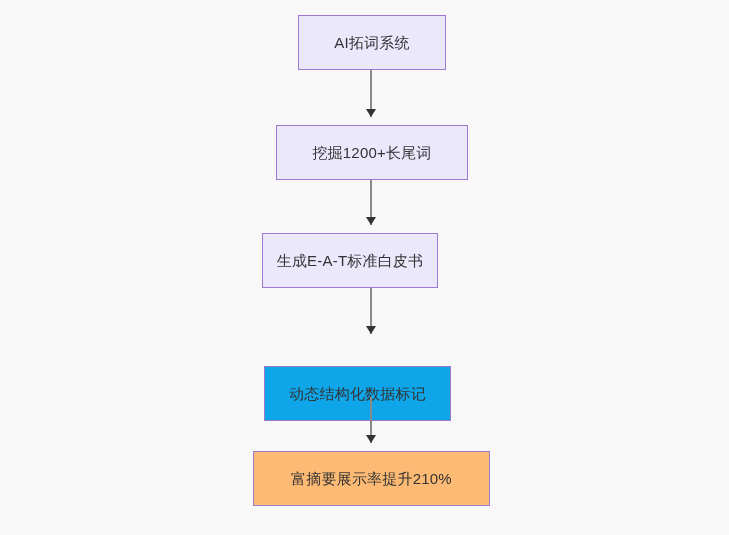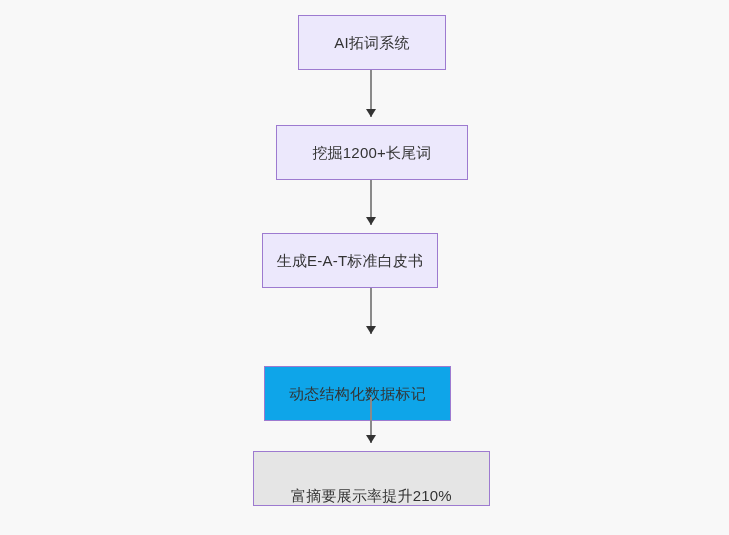--- a/index.html
+++ b/index.html
@@ -75,17 +75,17 @@
   <div class="edge" style="left: 370px; top: 288px; height: 46px; background: rgb(138, 138, 138);"></div>
   <div class="edge-arrow" style="left: 365.5px; top: 326px; border-top-color: rgb(51, 51, 51);"></div>
 
   <div class="node" style="left: 264px; top: 342px; width: 187px; height: 55px; background: #0ea5e9; border-color: rgb(157, 122, 208); color: rgb(51, 51, 51); margin-top: 24px;">
     <span class="node-label">动态结构化数据标记</span>
   </div>
 
   <div class="edge" style="left: 370px; top: 397px; height: 46px; background: rgb(138, 138, 138);"></div>
   <div class="edge-arrow" style="left: 365.5px; top: 435px; border-top-color: rgb(51, 51, 51);"></div>
 
-  <div class="node" style="left: 253px; top: 451px; width: 237px; height: 55px; background: #e5e5e5; border-color: rgb(157, 122, 208); color: rgb(51, 51, 51); align-items: flex-end;">
+  <div class="node" style="left: 253px; top: 451px; width: 237px; height: 55px; background: #fdba74; border-color: rgb(157, 122, 208); color: rgb(51, 51, 51);">
     <span class="node-label">富摘要展示率提升210%</span>
   </div>
 
 </div>
 
 </body></html>

